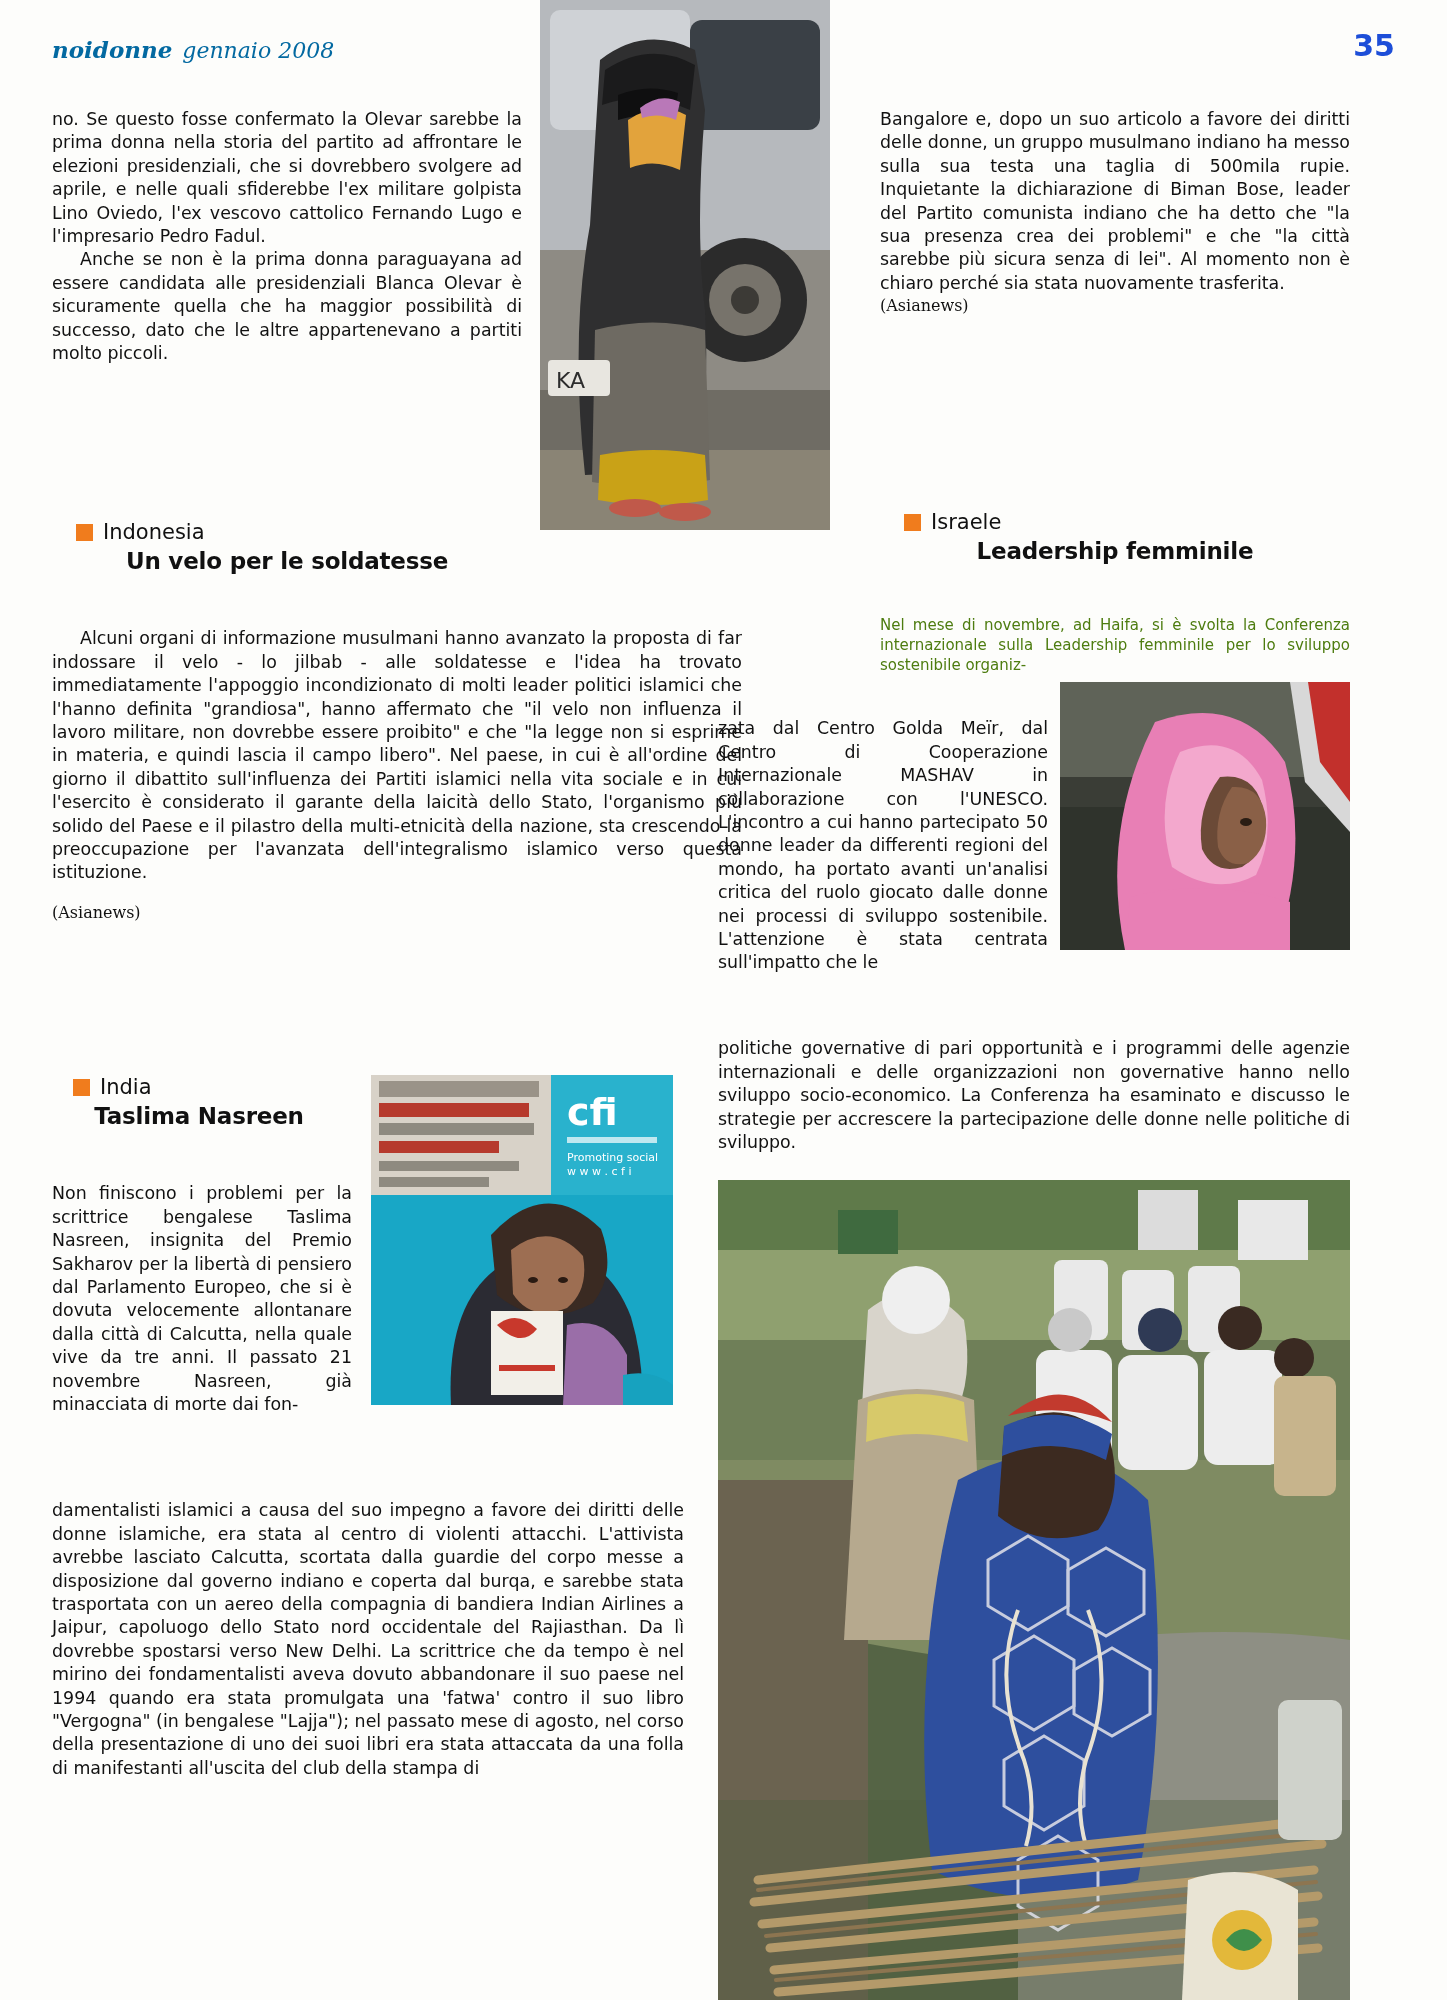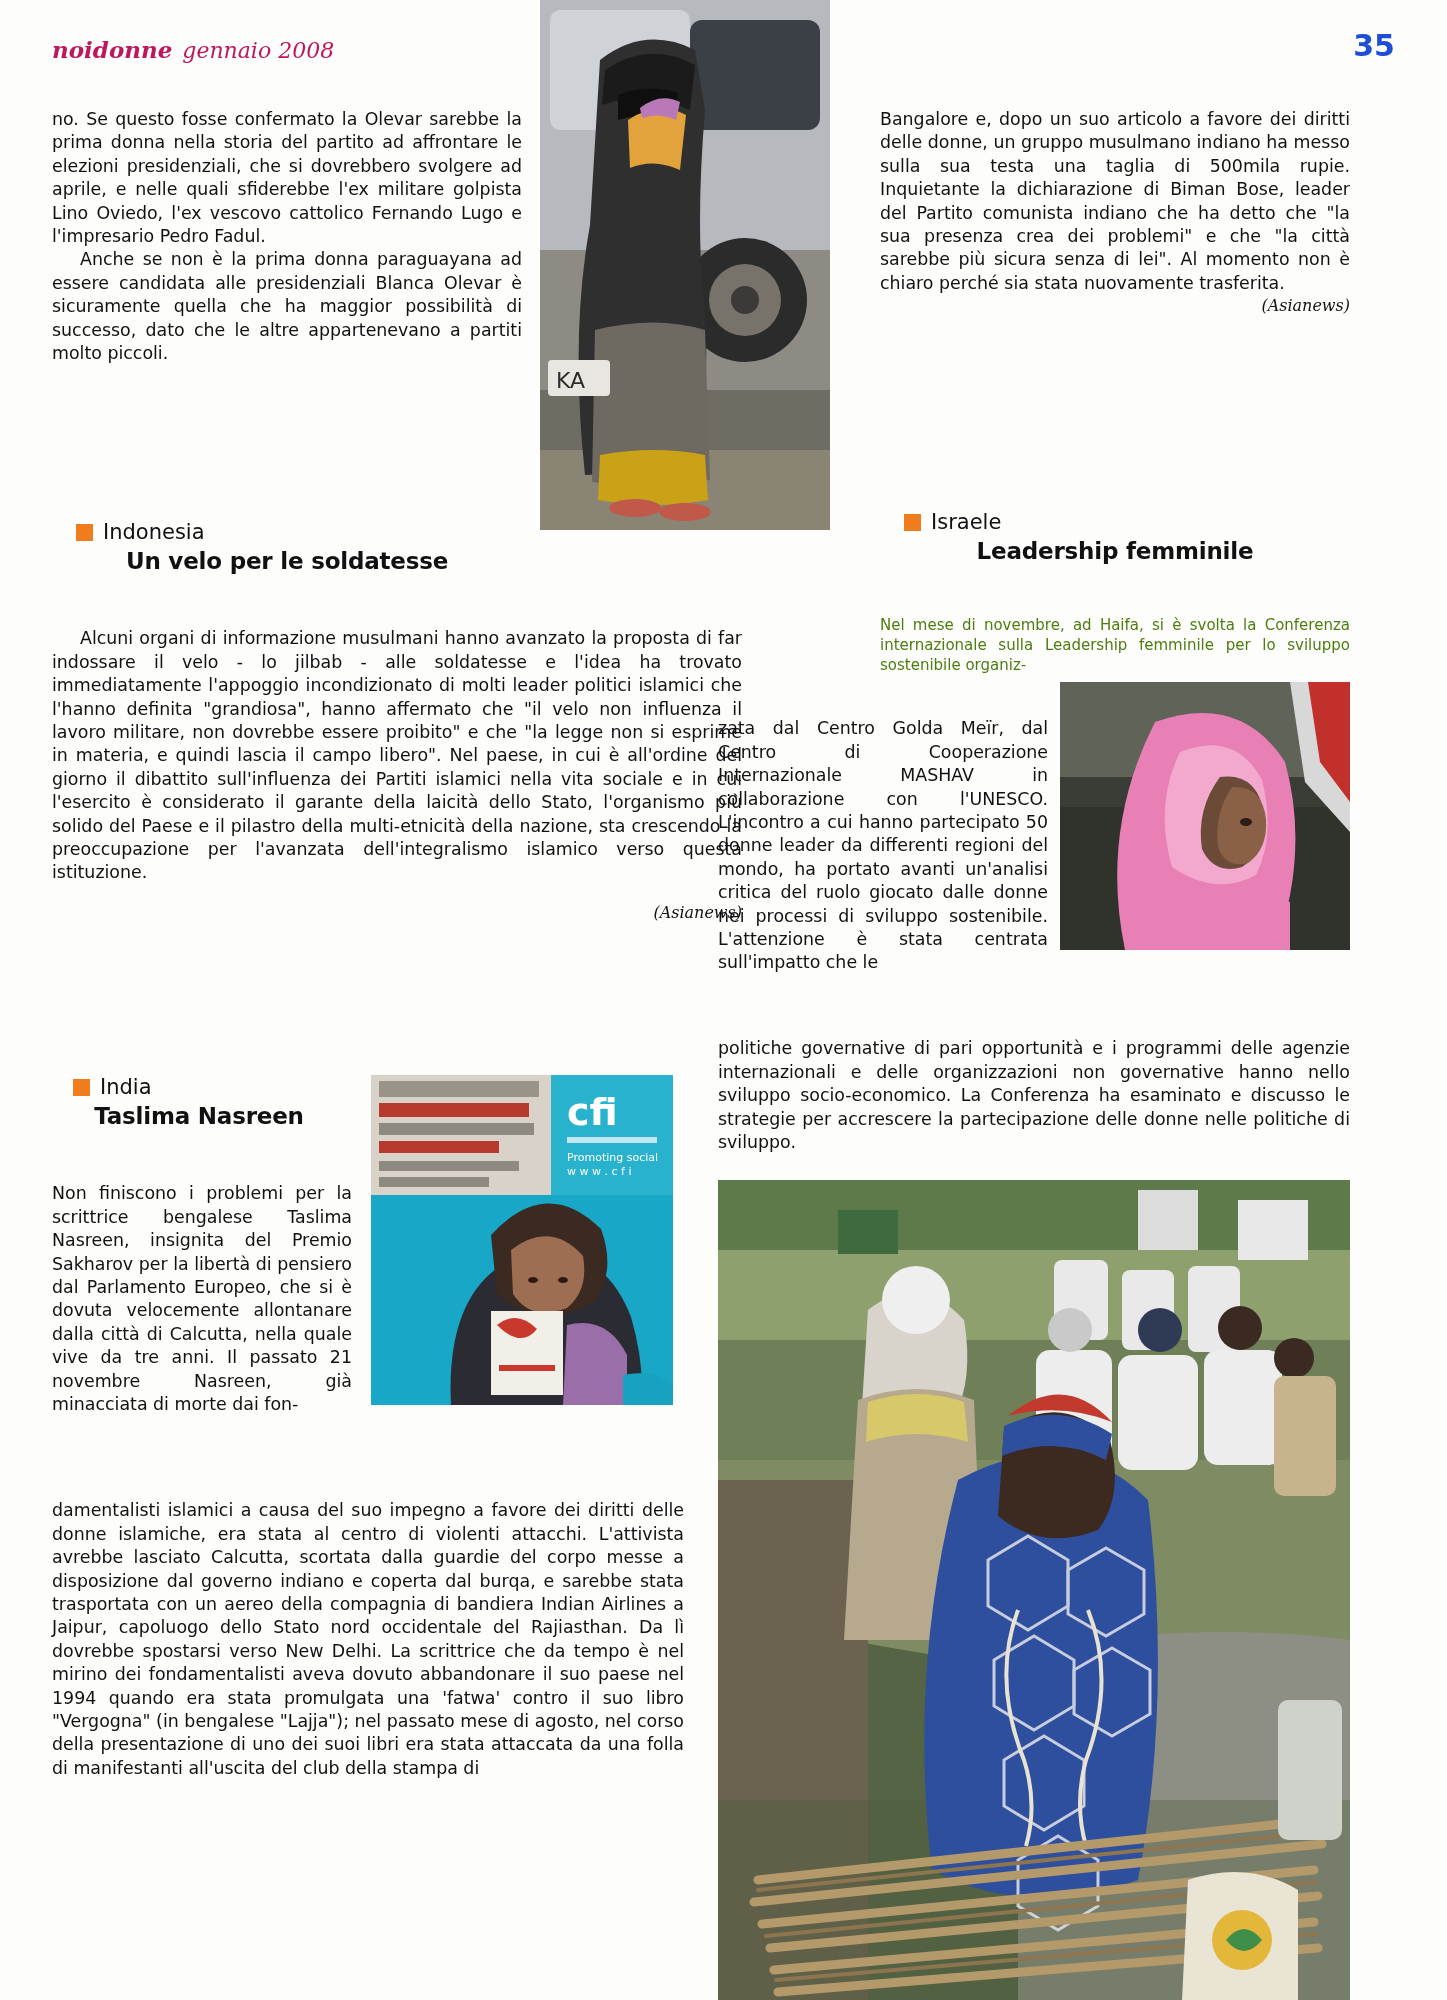--- a/index.html
+++ b/index.html
@@ -17,21 +17,21 @@
     background: #fdfdfb;
     overflow: hidden;
   }
 
   
   .masthead {
     position: absolute;
     left: 52px;
     top: 36px;
     font-size: 22px;
-    color: #be185d;
+    color: #0369a1;
     white-space: nowrap;
   }
   .masthead .brand {
     font-family: "DejaVu Serif", serif;
     font-weight: bold;
     font-style: italic;
     font-size: 23px;
   }
   .masthead .issue {
     font-family: "DejaVu Serif", serif;
@@ -65,23 +65,21 @@
     text-indent: 28px;
   }
   .col p + p {
     margin-top: 0px;
   }
 
   .col-left-top   { left: 52px;  top: 108px;  width: 470px; }
   .col-right-top  { left: 880px; top: 108px;  width: 470px; }
 
   .src {
-    text-align: right;
     font-family: "DejaVu Serif", serif;
-    font-style: italic;
     font-size: 16px;
     margin-top: 8px;
   }
 
   
   .kicker {
     display: flex;
     align-items: center;
     gap: 10px;
     margin-bottom: 2px;

